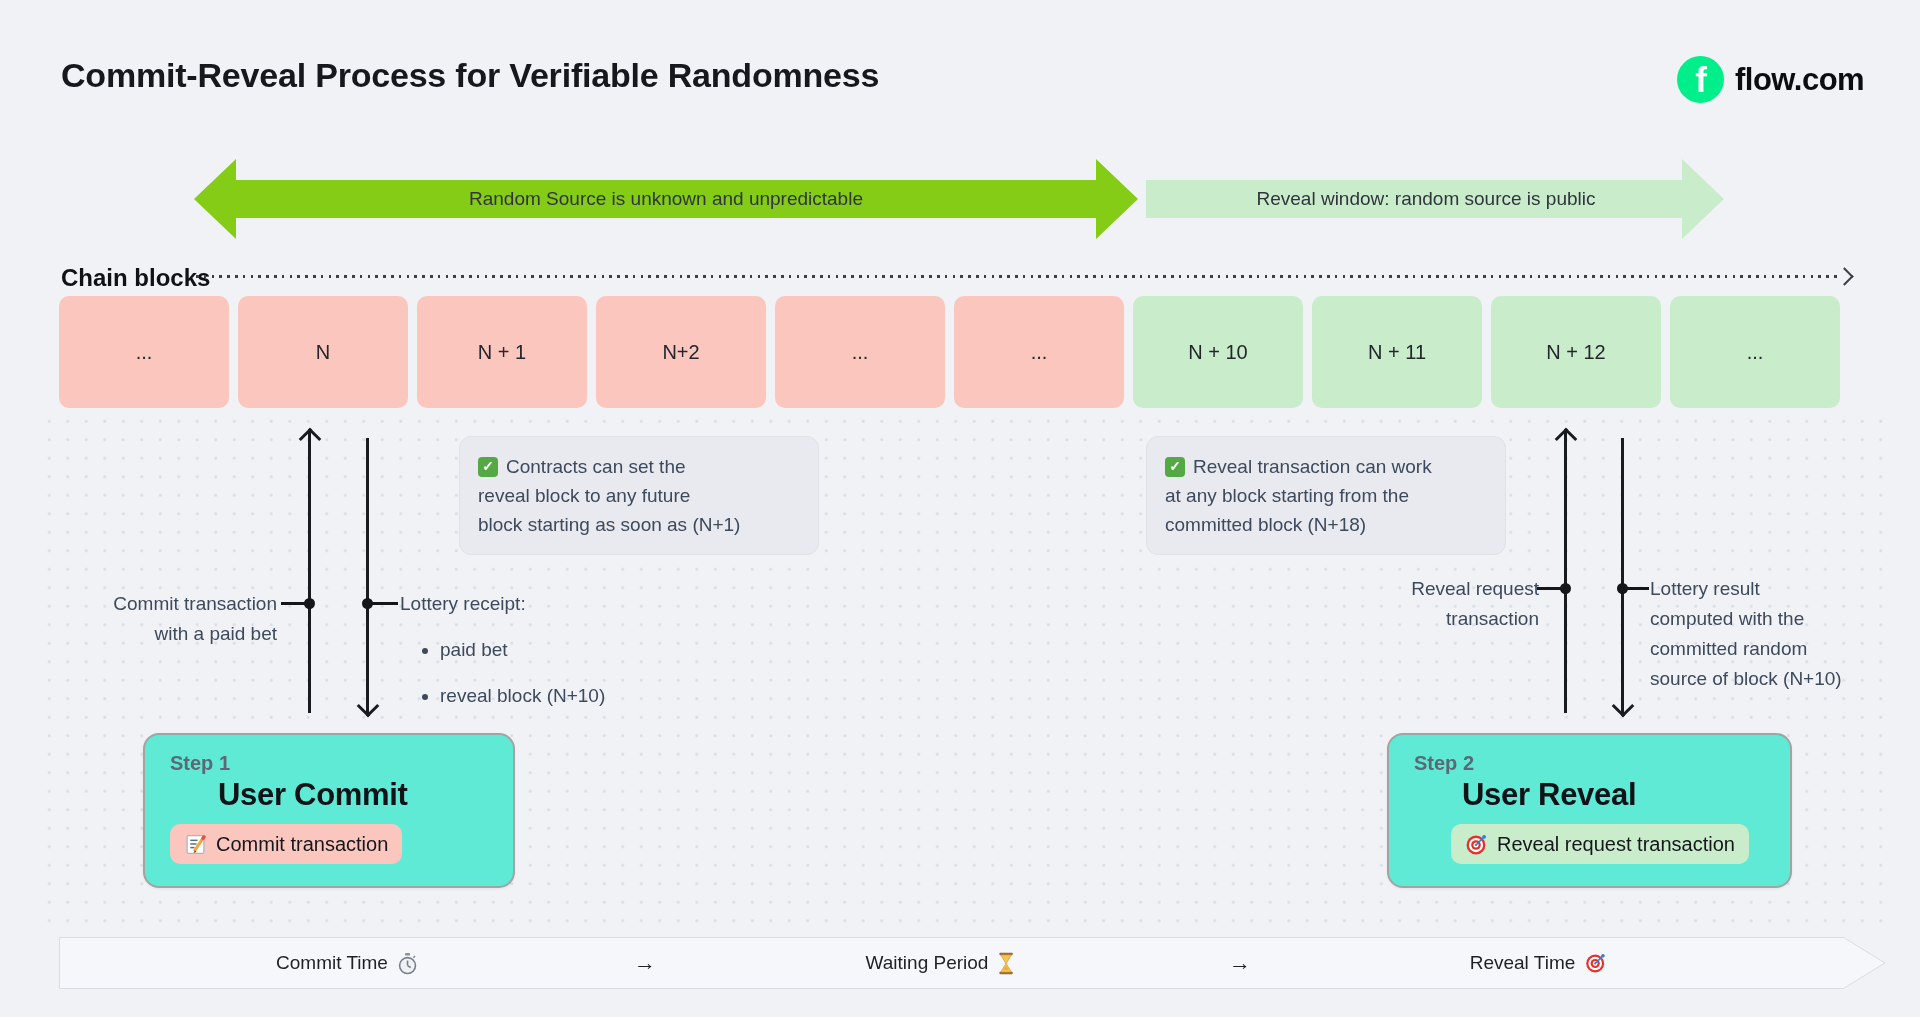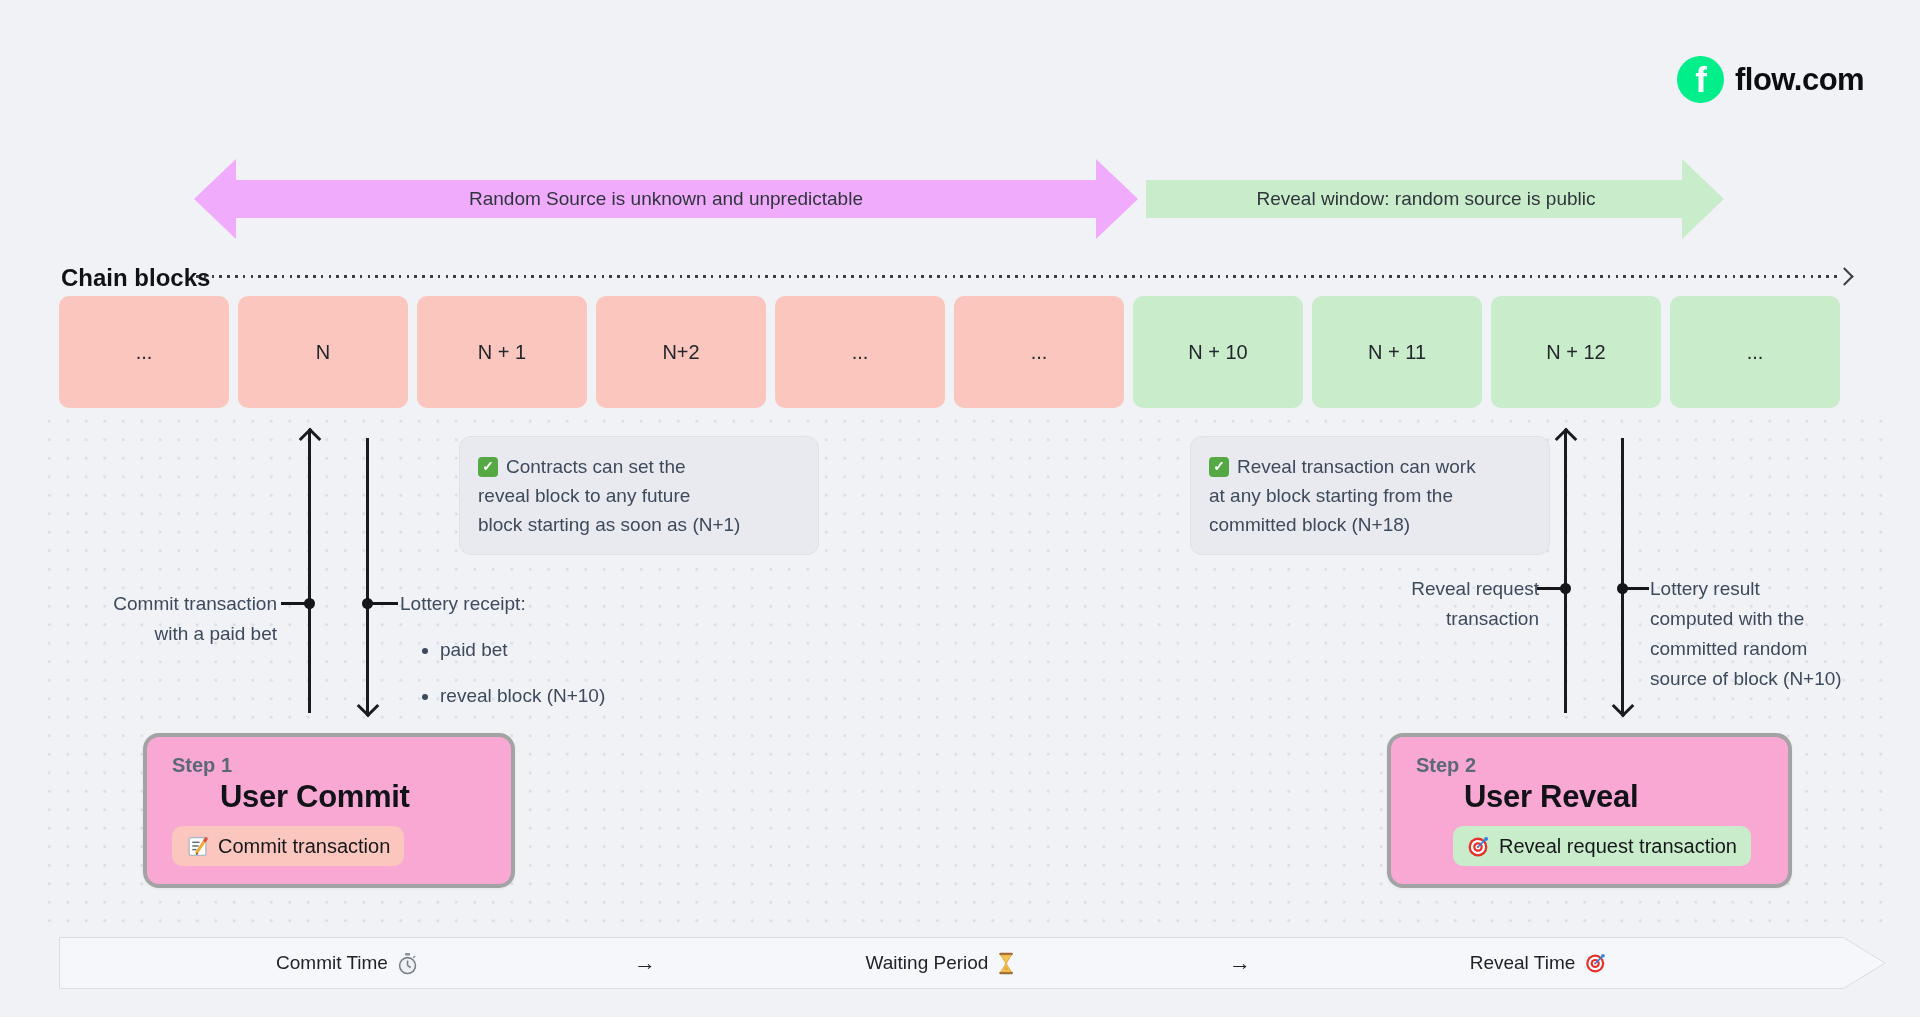--- a/index.html
+++ b/index.html
@@ -17,21 +17,21 @@
   }
   .page-title{
     position:absolute; left:61px; top:56px; font-size:34px; font-weight:600;
     letter-spacing:-0.2px; color:#16181D;
   }
   .brand{position:absolute; left:1677px; top:56px; display:flex; align-items:center; gap:11px;}
   .brand-name{font-size:31px; font-weight:700; color:#0B0D10; letter-spacing:-0.5px;}
   
   .phase{position:absolute; top:159px; height:80px; display:flex; align-items:center; justify-content:center; font-size:19px; color:#30353D;}
   .phase-commit{
-    left:194px; width:944px; background:#f0abfc;
+    left:194px; width:944px; background:#84cc16;
     clip-path:polygon(0 50%, 42px 0, 42px 21px, calc(100% - 42px) 21px, calc(100% - 42px) 0, 100% 50%, calc(100% - 42px) 100%, calc(100% - 42px) calc(100% - 21px), 42px calc(100% - 21px), 42px 100%);
   }
   .phase-reveal{
     left:1146px; width:578px; background:#C9ECCB;
     clip-path:polygon(0 21px, calc(100% - 42px) 21px, calc(100% - 42px) 0, 100% 50%, calc(100% - 42px) 100%, calc(100% - 42px) calc(100% - 21px), 0 calc(100% - 21px));
   }
   .phase-reveal .phase-label{transform:translateX(-18px);margin-left:18px;}
   
   .chain-label{position:absolute; left:61px; top:264px; font-size:24px; font-weight:700; color:#101216;}
   .chain-line{
@@ -52,21 +52,21 @@
   }
   .block.commit{background:#FBC6BE;}
   .block.reveal{background:#C9ECCB;}
   
   .note{
     position:absolute; width:322px; border-radius:12px;
     background:#E9EAEF; border:1px solid #DEE1E7;
     padding:15px 18px; font-size:19px; line-height:29px; color:#3D4A5C;
   }
   .note-1{left:459px; top:436px;}
-  .note-2{left:1146px; top:436px;margin-left:44px;}
+  .note-2{left:1146px; top:436px;}
   .note-line{display:flex; align-items:center; gap:8px;}
   .icon-check{
     display:inline-flex; width:20px; height:20px; border-radius:4px;
     background:#55A944; color:#fff; align-items:center; justify-content:center;
     font-size:14px; font-weight:700; flex:0 0 auto;
   }
   .icon-check::before{content:"\2713";}
   
   .varrow{position:absolute; width:3px; background:#181B20;}
   .varrow.head-up::before{
@@ -82,21 +82,21 @@
   .jdot{position:absolute; width:11px; height:11px; border-radius:50%; background:#14161A;}
   .hconn{position:absolute; height:2.5px; background:#14161A;}
   
   .anno{position:absolute; font-size:19px; line-height:30px; color:#3D4A5C;}
   .anno.right{text-align:right;}
   .anno ul{margin:0; padding-left:24px;}
   .anno li{margin:16px;}
   
   .card{
     position:absolute; top:733px; height:155px; border-radius:16px;
-    background:#f9a8d4; border:4px solid #a3a3a3;
+    background:#5eead4; border:2px solid #a3a3a3;
     box-shadow:0 1px 3px rgba(16,24,40,.06);
     padding:17px 25px; box-sizing:border-box;
   }
   .card-1{left:143px; width:372px;}
   .card-2{left:1387px; width:405px;}
   .card-eyebrow{font-size:20px; font-weight:700; color:#5A6878;}
   .card-title{font-size:31px; font-weight:700; color:#111318; margin-top:2px; letter-spacing:-0.3px;margin-left:48px;}
   .pill{
     display:inline-flex; align-items:center; gap:9px; margin-top:11px;
     height:40px; border-radius:10px; padding:0 14px;
@@ -114,20 +114,21 @@
   .t-arrow{font-size:22px; color:#1E2126;}
   .ico{display:inline-block; vertical-align:middle;}
 </style>
 </head>
 <body>
 
 <div class="canvas">
 
   <div class="dotgrid"></div>
 
+  <div class="page-title">Commit-Reveal Process for Verifiable Randomness</div>
 
   <div class="brand">
     <svg class="ico" width="47" height="47" viewBox="0 0 32 32">
       <circle cx="16" cy="16" r="16" fill="#00EF8B"></circle>
       <text x="16.5" y="24.5" font-size="24" font-weight="bold" fill="#ffffff" text-anchor="middle" font-family="Liberation Sans, sans-serif">f</text>
     </svg>
     <span class="brand-name">flow.com</span>
   </div>
 
   <div class="phase phase-commit">

